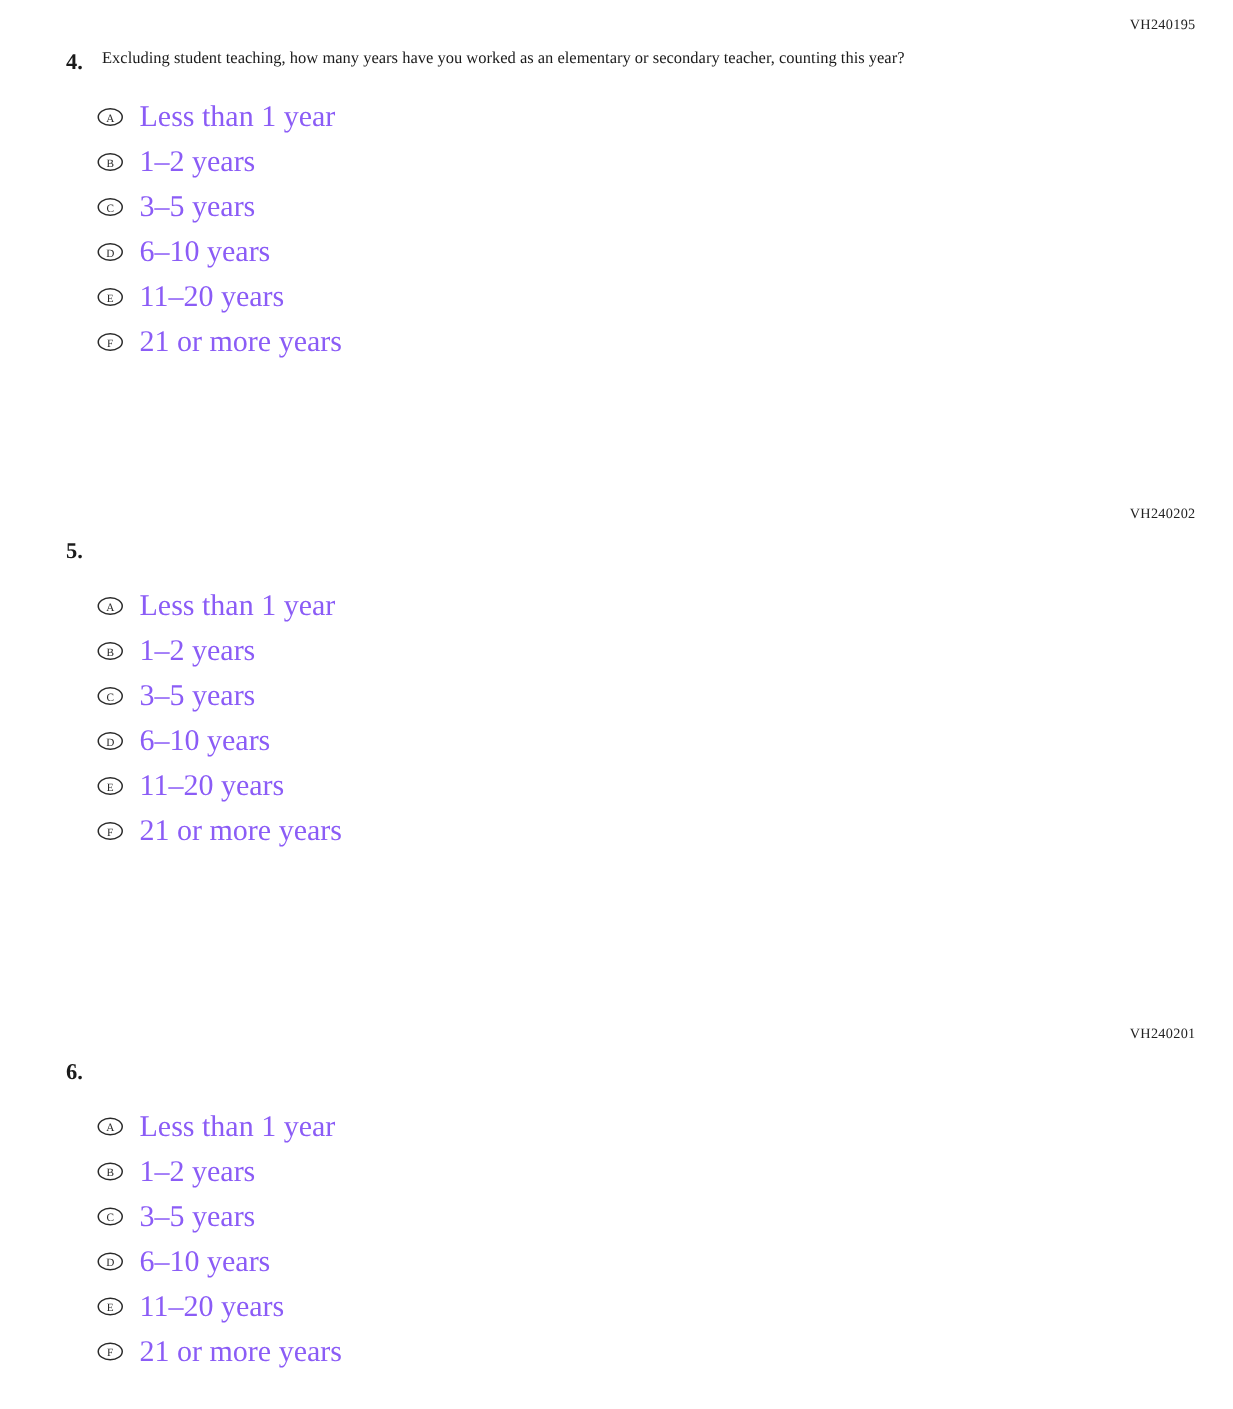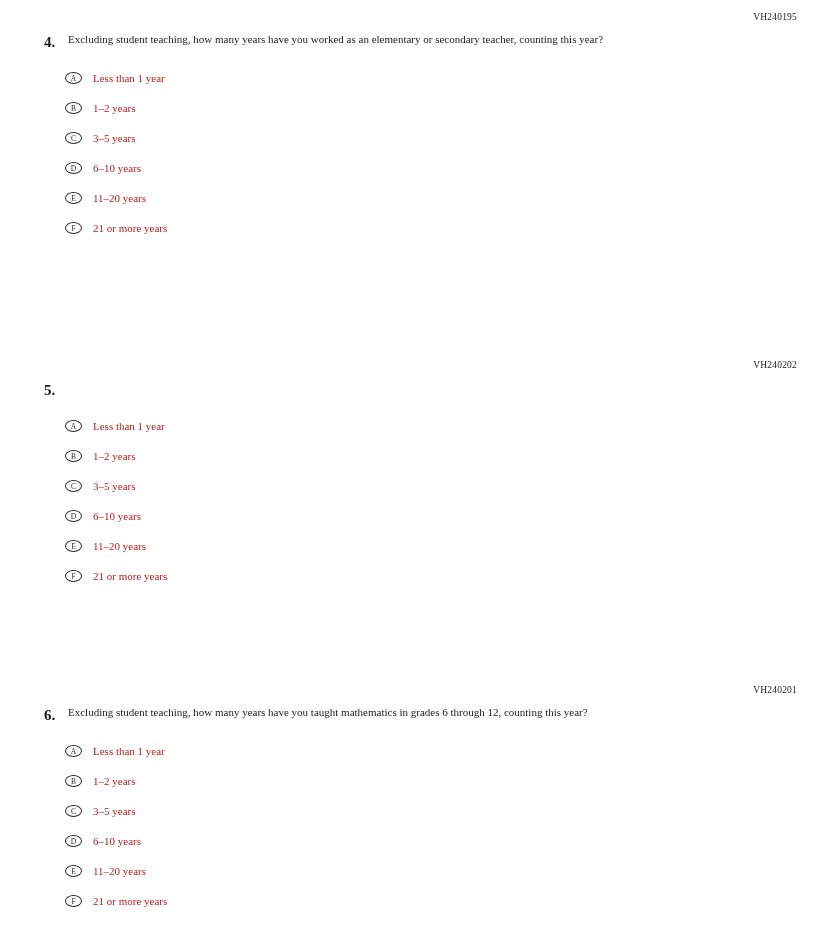--- a/index.html
+++ b/index.html
@@ -67,27 +67,27 @@
     flex: 0 0 17px;
   }
   .oval .letter {
     font-size: 7.5px;
     line-height: 1;
     color: #2a2a2a;
     font-family: "Liberation Serif", "DejaVu Serif", serif;
   }
   .opt-label {
     margin-left: 11px;
-    font-size: 11px;
+    font-size: 20px;
     line-height: 1;
-    color: #b91c1c;
+    color: #8b5cf6;
     font-family: Liberation Serif, serif;
   }
   .q4 { top: 12px; }
-  .q5 { top: 360px; }
+  .q5 { top: 338px; }
   .q6 { top: 685px; }
 </style>
 </head>
 <body>
 
 <div class="page">
 
   <section class="question-block q4">
     <div class="form-code">VH240195</div>
     <div class="q-row">
@@ -176,21 +176,20 @@
           </span>
         <span class="opt-label">21 or more years</span>
       </div>
     </div>
   </section>
 
   <section class="question-block q6">
     <div class="form-code">VH240201</div>
     <div class="q-row">
       <span class="q-num">6.</span>
-      <span class="q-text">Excluding student teaching, how many years have you taught mathematics in grades 6 through 12, counting this year?</span>
     </div>
     <div class="options">
       <div class="option">
         <span class="oval">
             <span class="letter">A</span>
           </span>
         <span class="opt-label">Less than 1 year</span>
       </div>
       <div class="option">
         <span class="oval">

